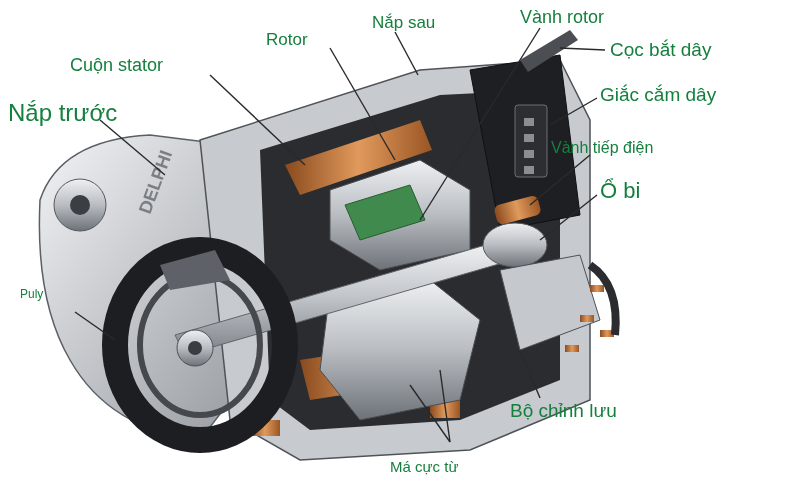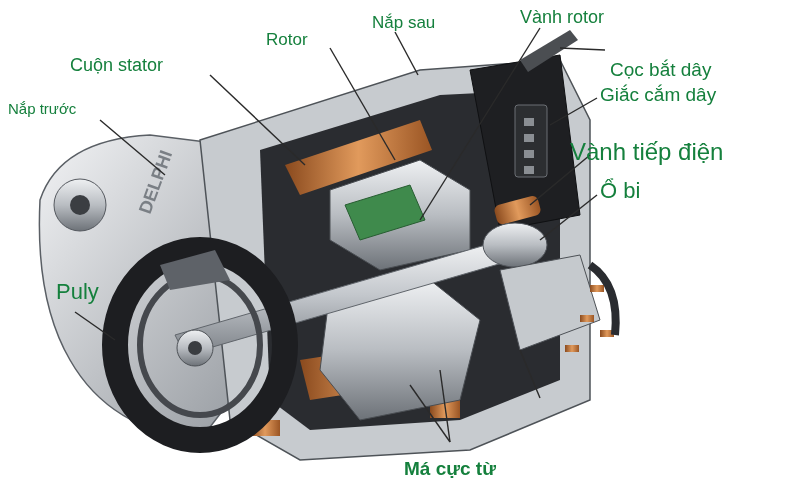--- a/index.html
+++ b/index.html
@@ -110,21 +110,22 @@
       <line x1="75" y1="312" x2="115" y2="340"></line>
       <line x1="540" y1="398" x2="520" y2="350"></line>
       <line x1="450" y1="442" x2="410" y2="385"></line>
       <line x1="450" y1="442" x2="440" y2="370"></line>
     </g>
   </svg>
 
   <div class="label" style="left:372px;top:14px;font-size:17px;">Nắp sau</div>
   <div class="label" style="left:520px;top:8px;font-size:18px;">Vành rotor</div>
   <div class="label" style="left:266px;top:31px;font-size:17px;">Rotor</div>
-  <div class="label" style="left:610px;top:40px;font-size:19px;margin-top:20px;">Cọc bắt dây</div>
+  <div class="label" style="left:610px;top:40px;font-size:19px;">Cọc bắt dây</div>
   <div class="label" style="left:70px;top:56px;font-size:18px;text-align:center;">Cuộn stator</div>
   <div class="label" style="left:600px;top:85px;font-size:19px;">Giắc cắm dây</div>
-  <div class="label" style="left:8px;top:101px;font-size:15px;">Nắp trước</div>
-  <div class="label" style="left:570px;top:140px;font-size:24px;">Vành tiếp điện</div>
+  <div class="label" style="left:8px;top:101px;font-size:24px;">Nắp trước</div>
+  <div class="label" style="left:551px;top:140px;font-size:16px;">Vành tiếp điện</div>
   <div class="label" style="left:600px;top:180px;font-size:22px;">Ổ bi</div>
-  <div class="label" style="left:20px;top:281px;font-size:22px;margin-left:36px;">Puly</div>
-  <div class="label" style="left:404px;top:459px;font-size:19px;font-weight:bold;">Má cực từ</div>
+  <div class="label" style="left:20px;top:288px;font-size:12px;">Puly</div>
+  <div class="label" style="left:510px;top:401px;font-size:19px;">Bộ chỉnh lưu</div>
+  <div class="label" style="left:390px;top:459px;font-size:15px;">Má cực từ</div>
 </div>
 
 </body></html>

